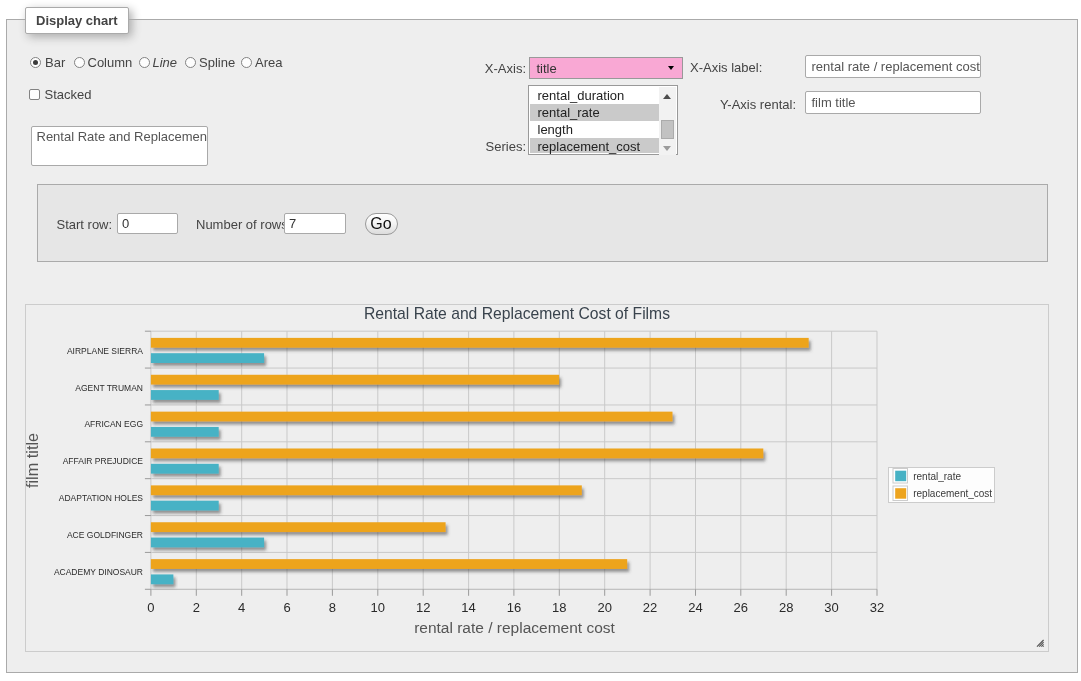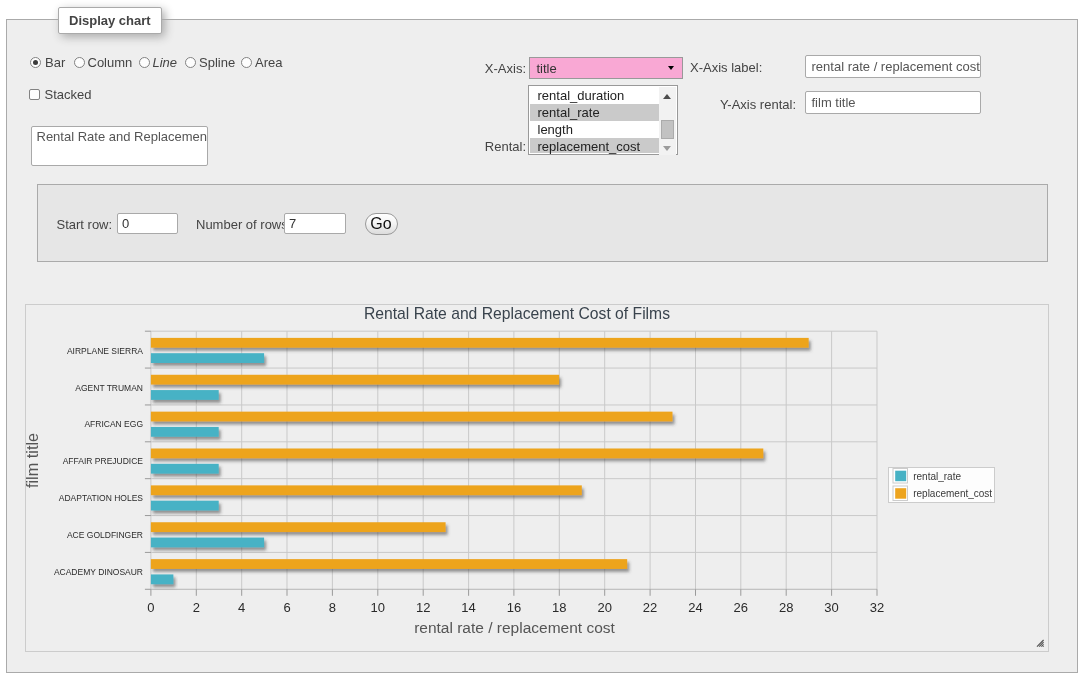--- a/index.html
+++ b/index.html
@@ -1,17 +1,17 @@
 <!DOCTYPE html>
 <html><head><meta charset="utf-8"><title>Display chart</title><style>
 * { margin:0; padding:0; box-sizing:border-box; }
 html,body { width:1081px; height:681px; background:#fff; font-family:"Liberation Sans",sans-serif; position:relative; }
 .abs { position:absolute; }
 .fs-main { left:6px; top:19px; width:1072px; height:654px; background:#eee; border:1px solid #aaa; }
-.fs-legend { left:25px; top:7px; background:#fff; border:1px solid #aaa; border-radius:2px; padding:5px 10px; font-size:13px; font-weight:bold; color:#444; box-shadow:3px 3px 10px #ababab;margin-left:33px; }
+.fs-legend { left:25px; top:7px; background:#fff; border:1px solid #aaa; border-radius:2px; padding:5px 10px; font-size:13px; font-weight:bold; color:#444; box-shadow:3px 3px 10px #ababab; }
 .lbl { font-size:13px; color:#444; line-height:13px; white-space:nowrap; }
 .radio { width:11px; height:11px; border:1px solid #828282; border-radius:50%; background:#fdfdfd; }
 .radio.on::after { content:""; position:absolute; left:2px; top:2px; width:5px; height:5px; border-radius:50%; background:#3b3b3b; }
 .checkbox { width:11px; height:11px; border:1px solid #828282; border-radius:2px; background:#fdfdfd; }
 .inp { background:#fff; border:1px solid #a9a9a9; border-radius:2px; font-size:13px; color:#555; line-height:19px; padding-left:5px; overflow:hidden; white-space:nowrap; }
 .sel { background:#f9a8d4; border:1px solid #999; font-size:13px; color:#333; line-height:21px; padding-left:7px; }
 .listbox { left:527.5px; top:85px; width:150px; height:69.5px; background:#fff; border:1px solid #999; }
 .li { position:absolute; left:1px; width:131px; height:17px; font-size:13px; color:#222; line-height:17px; padding-left:8px; white-space:nowrap; }
 .li.on { background:#cacaca; }
 .sb { position:absolute; right:1px; top:1px; width:17px; height:67.5px; background:#f2f2f2; }
@@ -40,21 +40,21 @@
 
 <div class="abs checkbox" style="left:28.5px; top:89px;"></div>
 <div class="abs lbl" style="left:44.5px; top:87.5px;">Stacked</div>
 
 <div class="abs inp" style="left:30.5px; top:126px; width:177px; height:40px;">Rental Rate and Replacemen</div>
 
 <div class="abs lbl" style="left:452px; top:61.5px; width:74px; text-align:right;">X-Axis:</div>
 <div class="abs sel" style="left:528.5px; top:57px; width:154.5px; height:22px;">title</div>
 <div class="abs selarr" style="left:667.5px; top:66px;"></div>
 
-<div class="abs lbl" style="left:452px; top:140px; width:74px; text-align:right;">Rental:</div>
+<div class="abs lbl" style="left:452px; top:140px; width:74px; text-align:right;">Series:</div>
 <div class="abs listbox">
   <div class="li" style="top:1px;">rental_duration</div>
   <div class="li on" style="top:18px;">rental_rate</div>
   <div class="li" style="top:35px;">length</div>
   <div class="li on" style="top:52px; height:15px;">replacement_cost</div>
   <div class="sb">
       <div class="tri-up"></div>
       <div class="sbthumb"></div>
       <div class="tri-dn"></div>
     </div>

